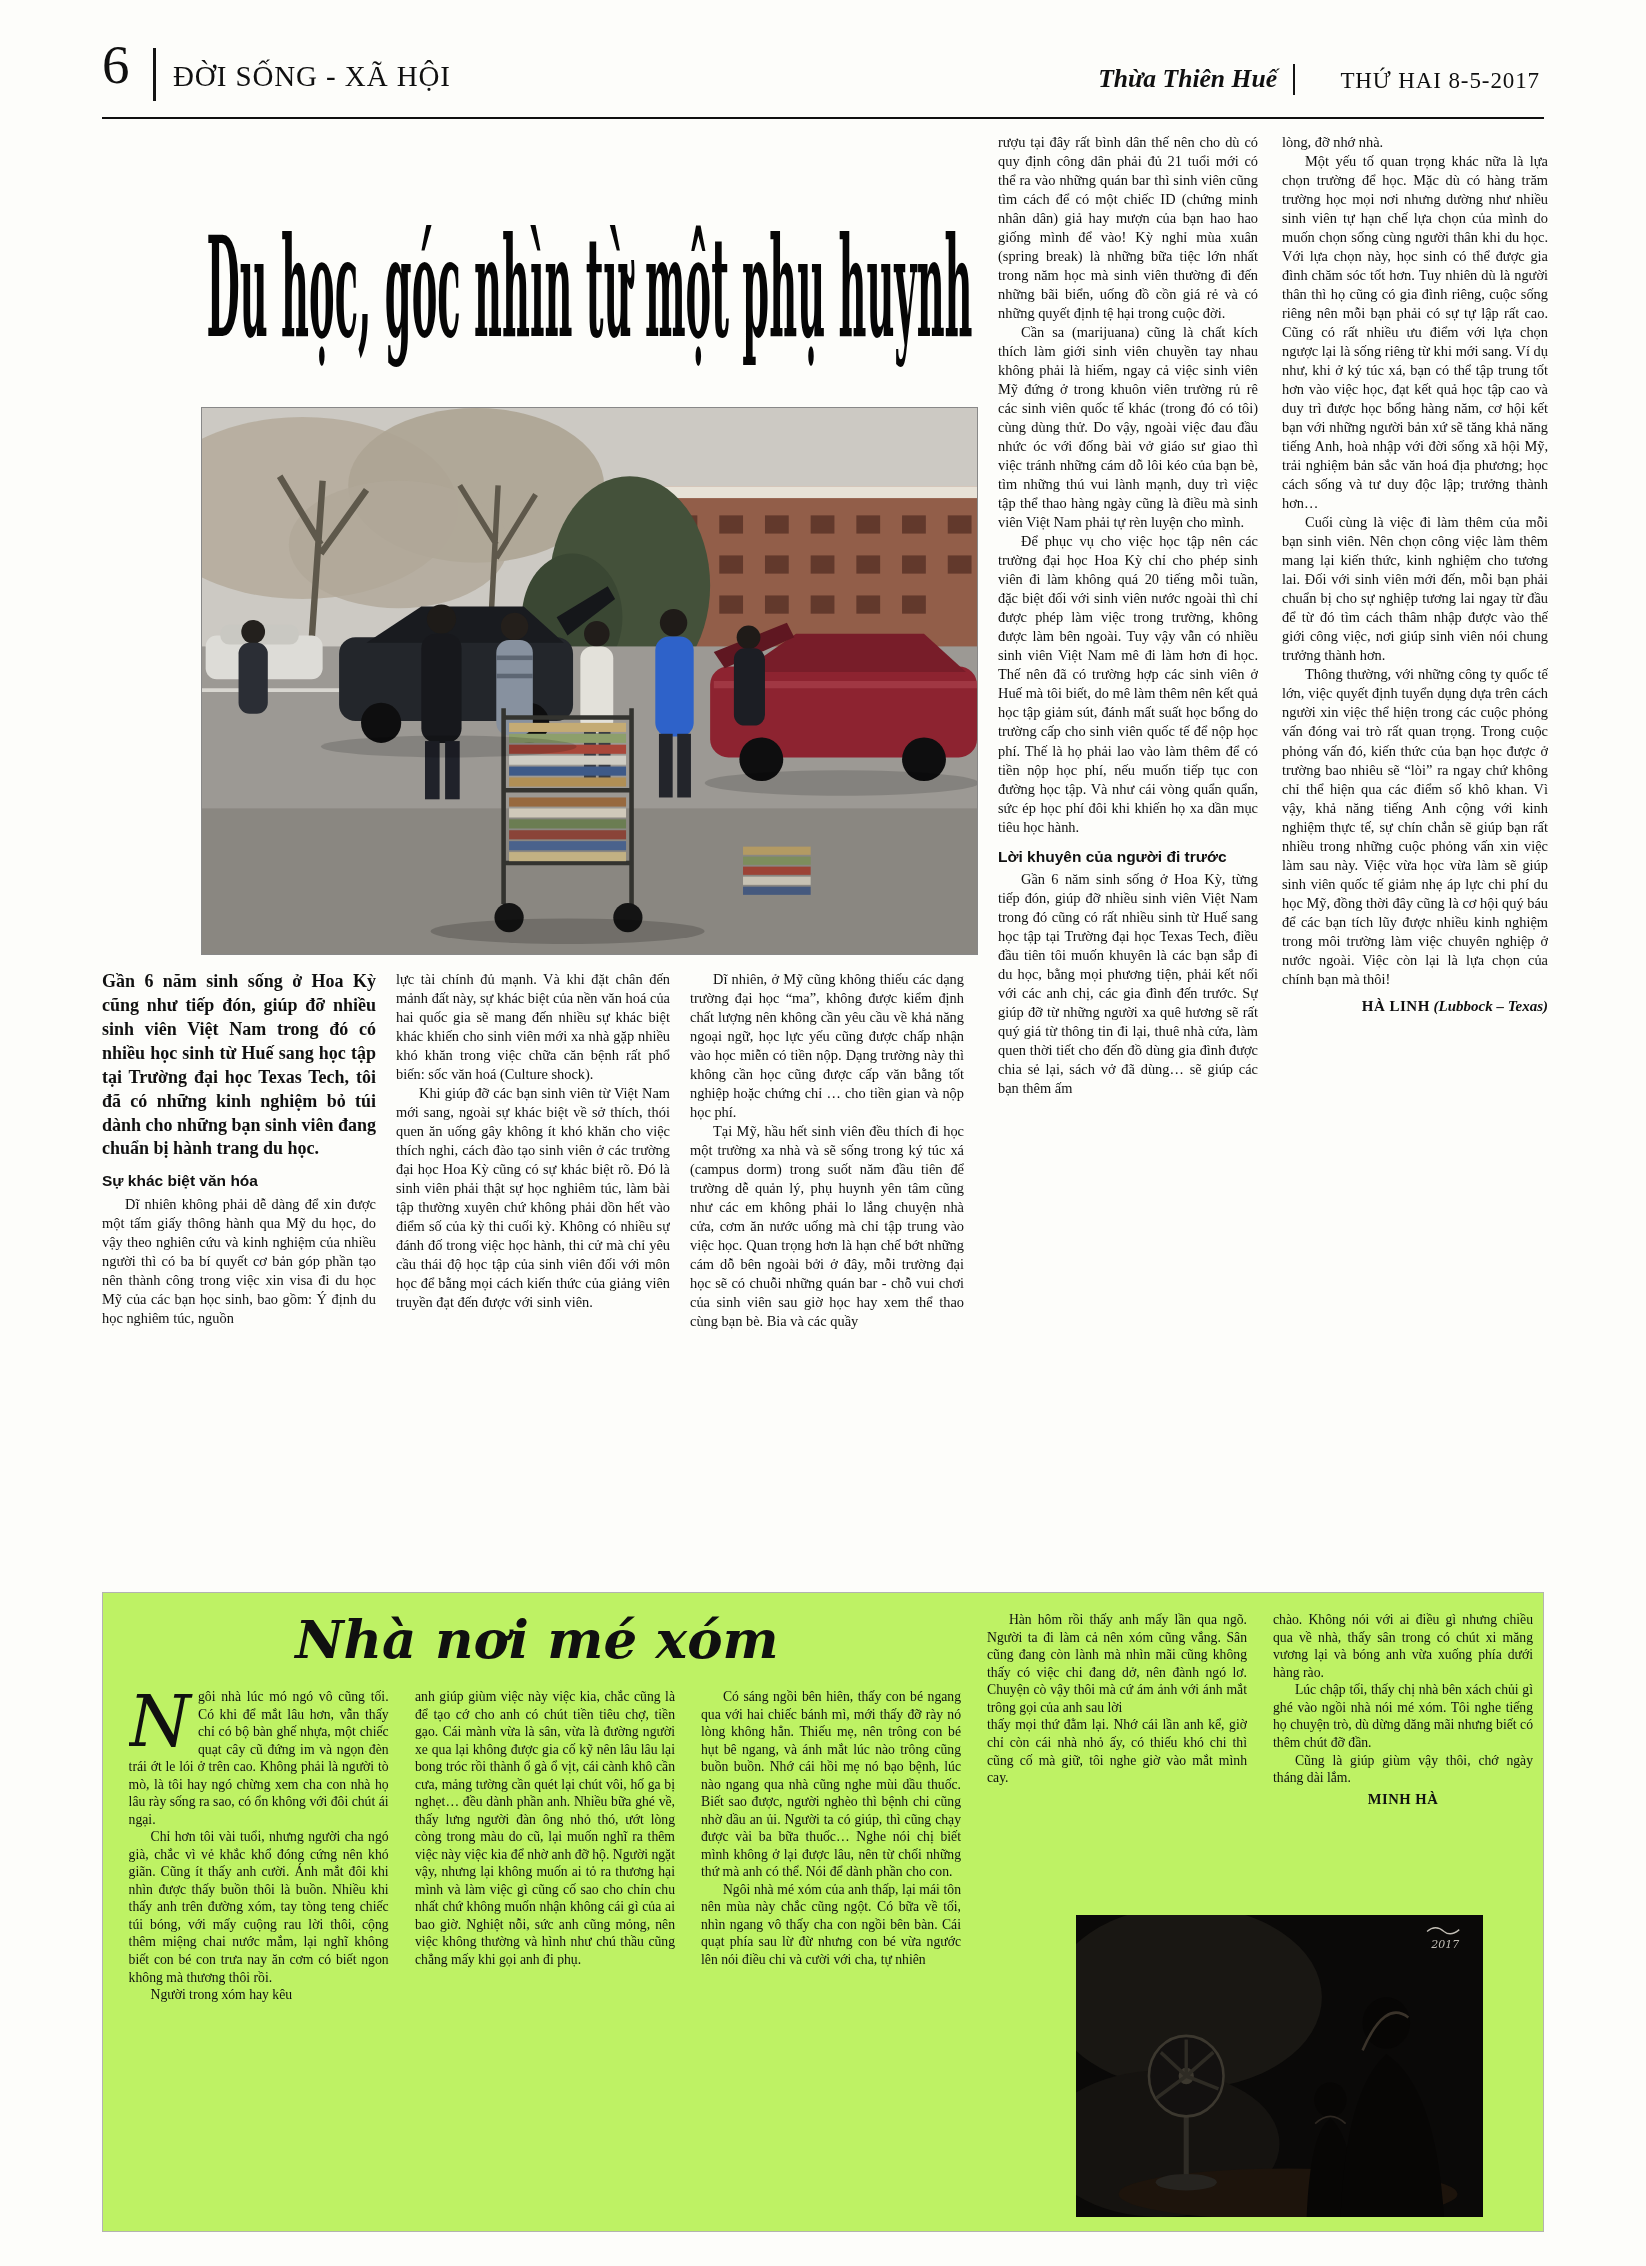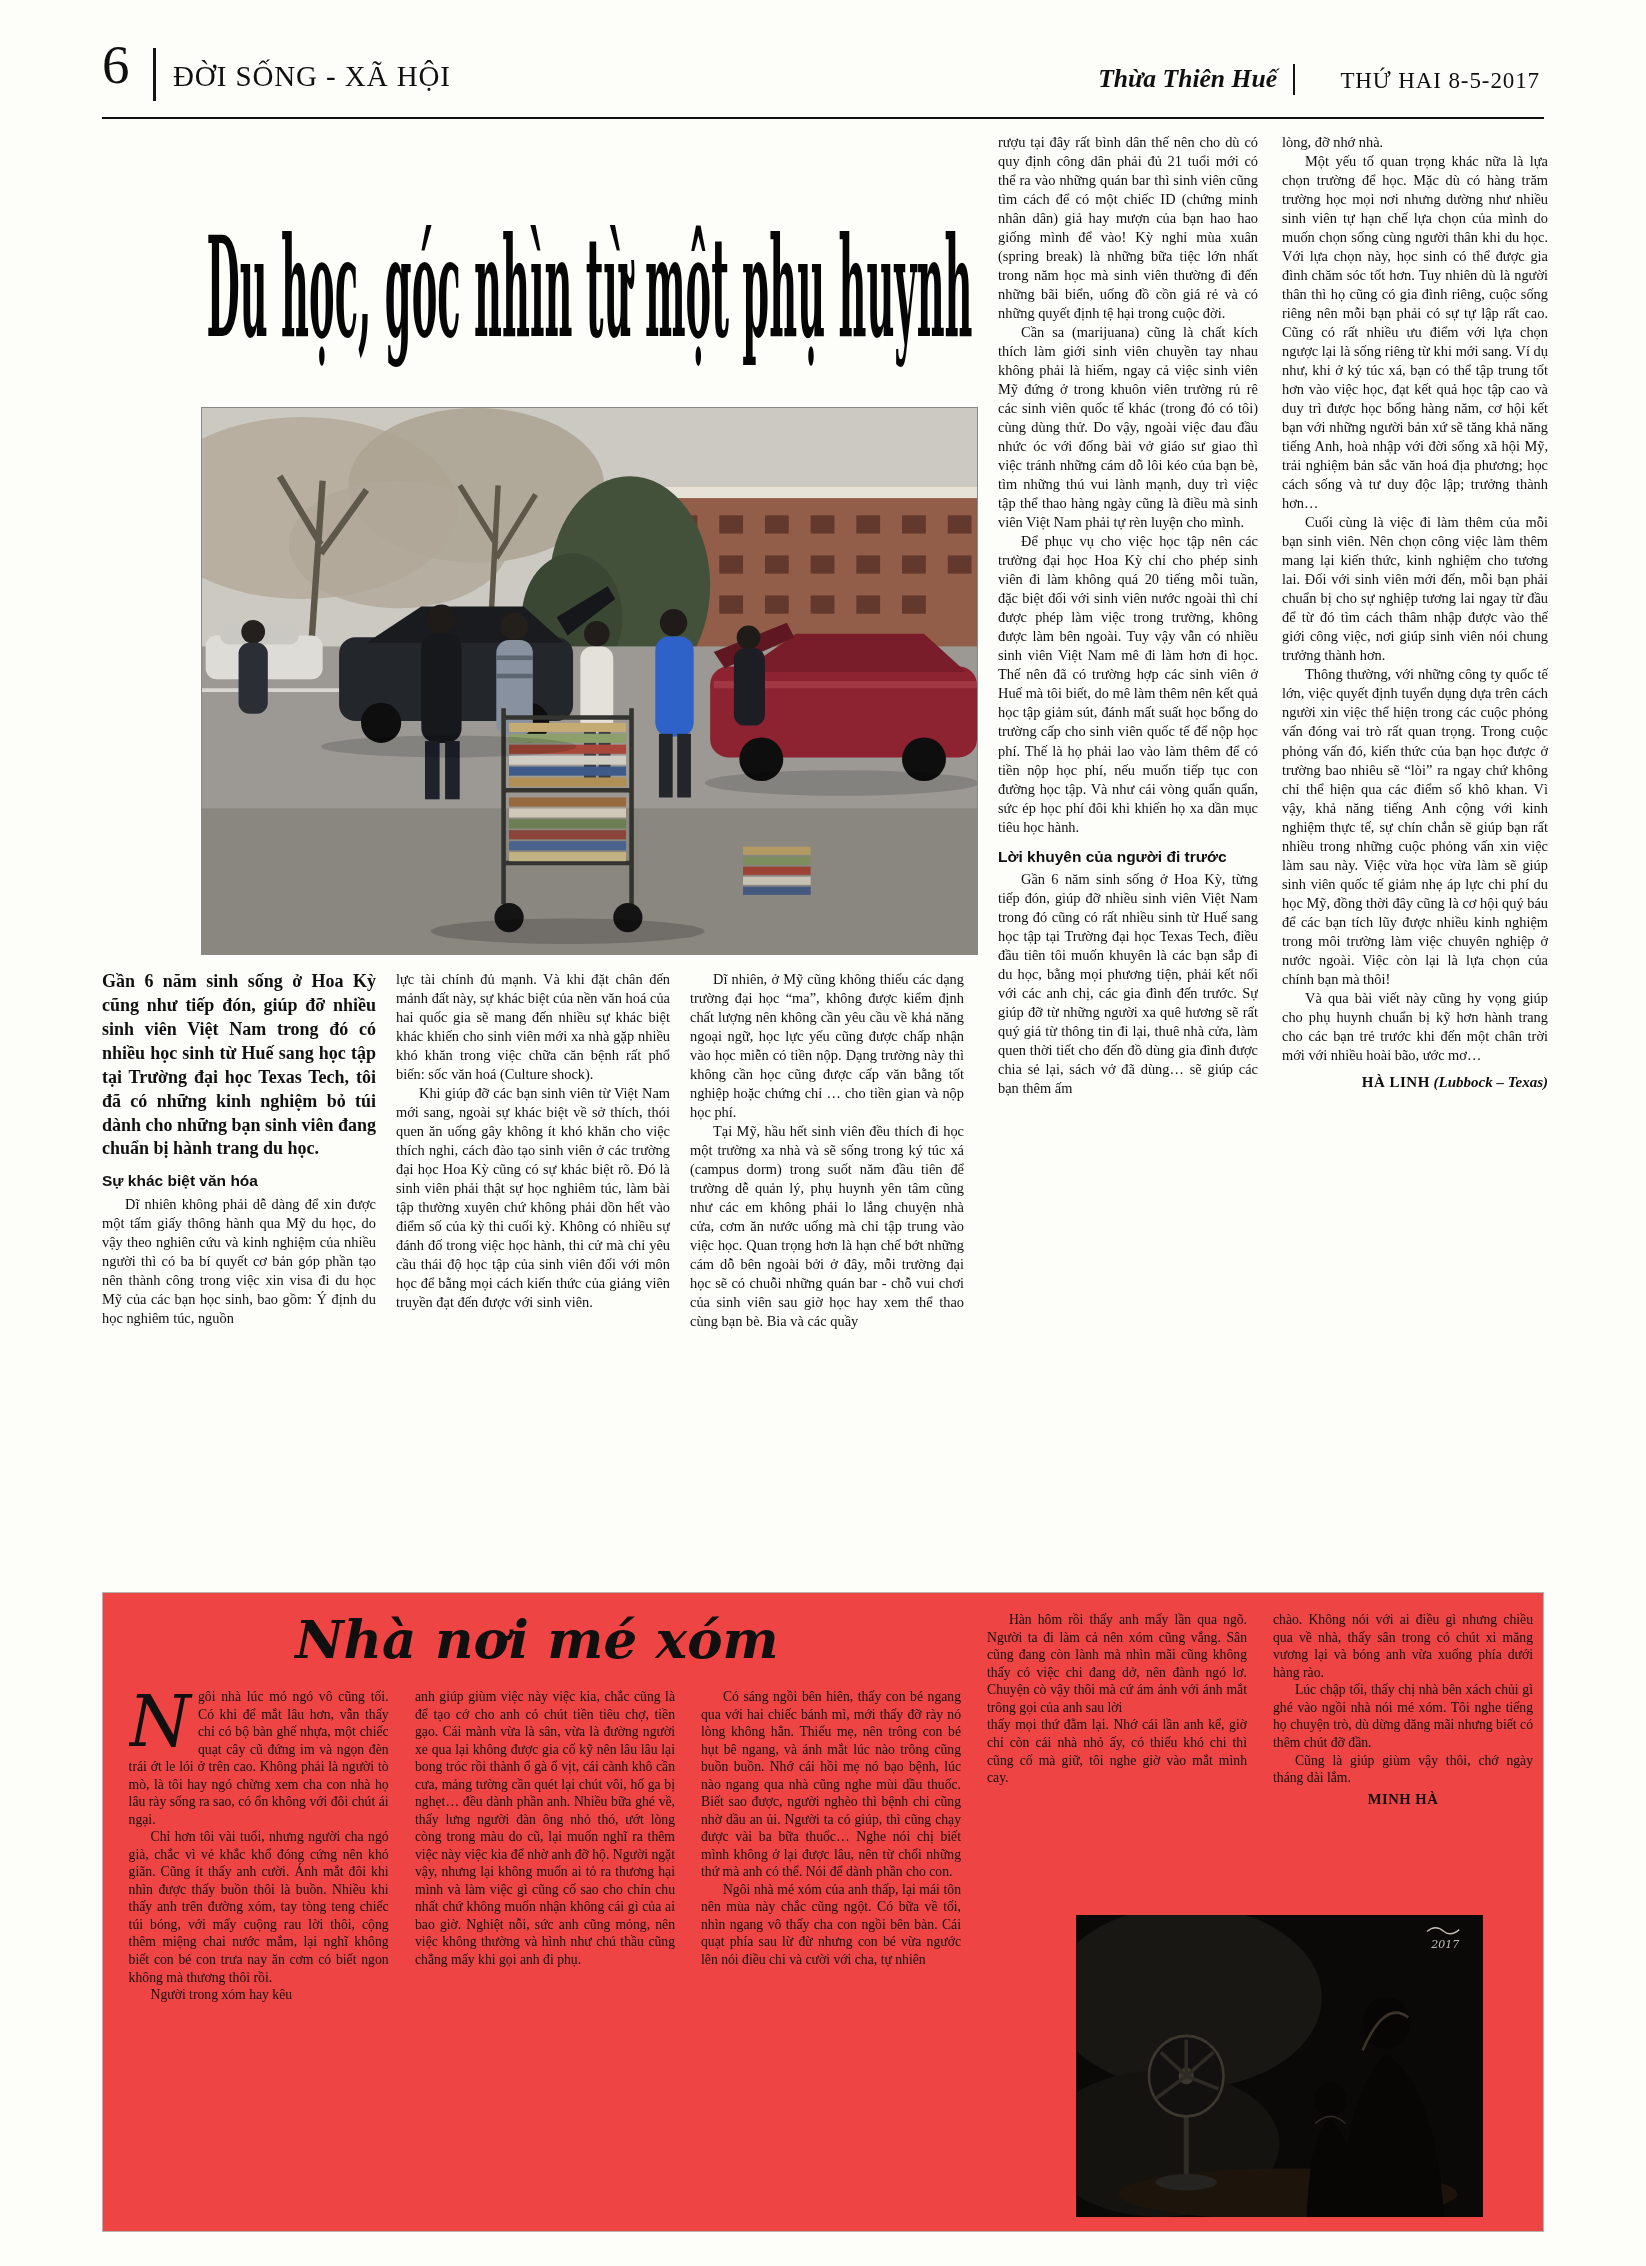--- a/index.html
+++ b/index.html
@@ -35,21 +35,21 @@
   p.body { font-size:14.4px; line-height:1.32; text-align:justify; text-indent:1.6em; }
   p.cont { text-indent:0; }
 
   .a1-col4 { position:absolute; left:998px; top:133px; width:260px; height:1448px; overflow:hidden; }
   .a1-col5 { position:absolute; left:1282px; top:133px; width:266px; height:1448px; overflow:hidden; }
   .byline { text-align:right; margin-top:9.1px; font-size:15px; }
   .byline-name { font-weight:bold; letter-spacing:0.5px; }
   .byline-loc { font-style:italic; font-weight:bold; }
 
   
-  .a2 { position:absolute; left:102px; top:1592px; width:1442px; height:640px; border:0.9px solid #b3b3b0; background:#ef4444; }
+  .a2 { position:absolute; left:102px; top:1592px; width:1442px; height:640px; border:0.9px solid #b3b3b0; background:#bef264; }
   .a2-title { position:absolute; left:27.4px; top:14.6px; width:813px; text-align:center;
               font-family:"DejaVu Serif",serif; font-style:italic; font-weight:bold; font-size:53px; }
   .a2 .a2col { position:absolute; width:260px; overflow:hidden; }
   .a2 p.body { font-size:13.7px; line-height:1.28; }
   .a2c1 { left:25.6px;  top:95px; height:526px; }
   .a2c2 { left:312px; top:95px; height:526px; }
   .a2c3 { left:598px; top:95px; height:526px; }
   .a2c4 { left:884px; top:18.3px;  height:302px; }
   .a2c5 { left:1170px;top:18.3px;  height:311px; }
   .dropcap { float:left; font-family:"DejaVu Serif",serif; font-style:italic; font-size:71px; line-height:0.78; padding:5.5px 7.3px 0 0; }
@@ -222,21 +222,20 @@
     <p class="body">Để phục vụ cho việc học tập nên các trường đại học Hoa Kỳ chỉ cho phép sinh viên đi làm không quá 20 tiếng mỗi tuần, đặc biệt đối với sinh viên nước ngoài thì chỉ được phép làm việc trong trường, không được làm bên ngoài. Tuy vậy vẫn có nhiều sinh viên Việt Nam mê đi làm hơn đi học. Thế nên đã có trường hợp các  sinh viên ở  Huế mà tôi biết, do mê làm thêm nên kết quả học tập giảm sút, đánh mất suất học bổng do trường cấp cho sinh viên quốc tế để nộp học phí. Thế là họ phải lao vào làm thêm để có tiền nộp học phí, nếu muốn tiếp tục con đường học tập. Và như cái vòng quẩn quẩn, sức ép học phí đôi khi khiến họ xa dần mục tiêu học hành.</p>
     <div class="subhead">Lời khuyên của người đi trước</div>
     <p class="body">Gần 6 năm sinh sống ở Hoa Kỳ, từng tiếp đón, giúp đỡ nhiều sinh viên Việt Nam trong đó cũng có rất nhiều sinh  từ Huế sang học tập tại Trường đại học Texas Tech, điều đầu tiên tôi muốn khuyên là các bạn sắp đi du học, bằng mọi phương tiện,  phải kết nối với các anh chị, các gia đình đến trước. Sự giúp đỡ từ những người xa quê hương sẽ rất quý giá từ thông tin đi lại, thuê nhà cửa, làm quen thời tiết cho đến đồ dùng gia đình được chia sẻ lại, sách vở đã dùng… sẽ giúp các bạn thêm ấm</p>
   </div>
 
   <div class="a1-col5">
     <p class="body cont">lòng, đỡ nhớ nhà.</p>
     <p class="body">Một yếu tố quan trọng khác nữa là lựa chọn trường để học. Mặc dù có hàng trăm trường học mọi nơi nhưng dường như nhiều sinh viên tự hạn chế lựa chọn của mình do muốn chọn sống cùng người thân khi du học. Với lựa chọn này, học sinh có thể được gia đình chăm sóc tốt hơn. Tuy nhiên dù là người thân thì họ cũng có gia đình riêng, cuộc sống riêng nên mỗi bạn phải có sự tự lập rất cao. Cũng có rất nhiều ưu điểm với lựa chọn ngược lại là sống riêng từ khi mới sang. Ví dụ như, khi ở ký túc xá, bạn có thể tập trung tốt hơn vào việc học, đạt kết quả học tập cao và duy trì được học bổng hàng năm, cơ hội kết bạn với những người bản xứ sẽ tăng khả năng tiếng Anh, hoà nhập với đời sống xã hội Mỹ, trải nghiệm bản sắc văn hoá địa phương; học cách sống và tư duy độc lập; trưởng thành hơn…</p>
     <p class="body">Cuối cùng là việc đi làm thêm của mỗi bạn sinh viên. Nên chọn công việc làm thêm mang lại kiến thức, kinh nghiệm cho tương lai. Đối với sinh viên mới đến, mỗi bạn phải chuẩn bị cho sự nghiệp tương lai ngay từ đầu để từ đó tìm cách thâm nhập được vào thế giới công việc, nơi giúp sinh viên nói chung trưởng thành hơn.</p>
     <p class="body">Thông thường, với những công ty quốc tế lớn, việc quyết định tuyển dụng dựa trên cách người xin việc thể hiện trong các cuộc phỏng vấn đóng vai trò rất quan trọng. Trong cuộc phỏng vấn đó, kiến thức của bạn học được ở trường bao nhiêu sẽ “lòi” ra ngay chứ không chỉ thể hiện qua các điểm số khô khan. Vì vậy, khả năng tiếng Anh cộng với kinh nghiệm thực tế, sự chín chắn sẽ giúp bạn rất nhiều trong những cuộc phỏng vấn xin việc làm sau này. Việc vừa học vừa làm sẽ giúp sinh viên quốc tế giảm nhẹ áp lực chi phí du học Mỹ, đồng thời đây cũng là cơ hội quý báu để các bạn tích lũy được nhiều kinh nghiệm trong môi trường làm việc chuyên nghiệp ở nước ngoài. Việc còn lại là lựa chọn của chính bạn mà thôi!</p>
-    <p class="body">Và qua bài viết này cũng hy vọng giúp cho phụ huynh chuẩn bị kỹ hơn hành trang cho các bạn trẻ trước khi đến một chân trời mới với nhiều hoài bão, ước mơ…</p>
     <div class="byline">
       <span class="byline-name">HÀ LINH</span>
       <span class="byline-loc">(Lubbock – Texas)</span>
     </div>
   </div>
 
   <div class="a2">
     <div class="a2-title">Nhà nơi mé xóm</div>
 
     <div class="a2col a2c1">

